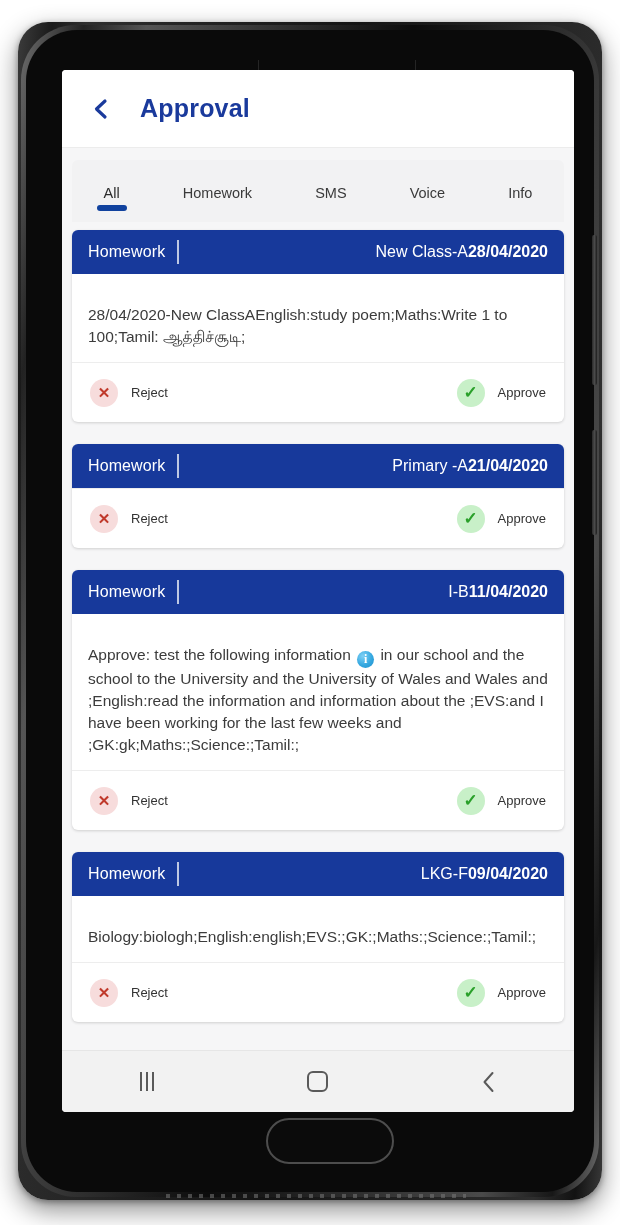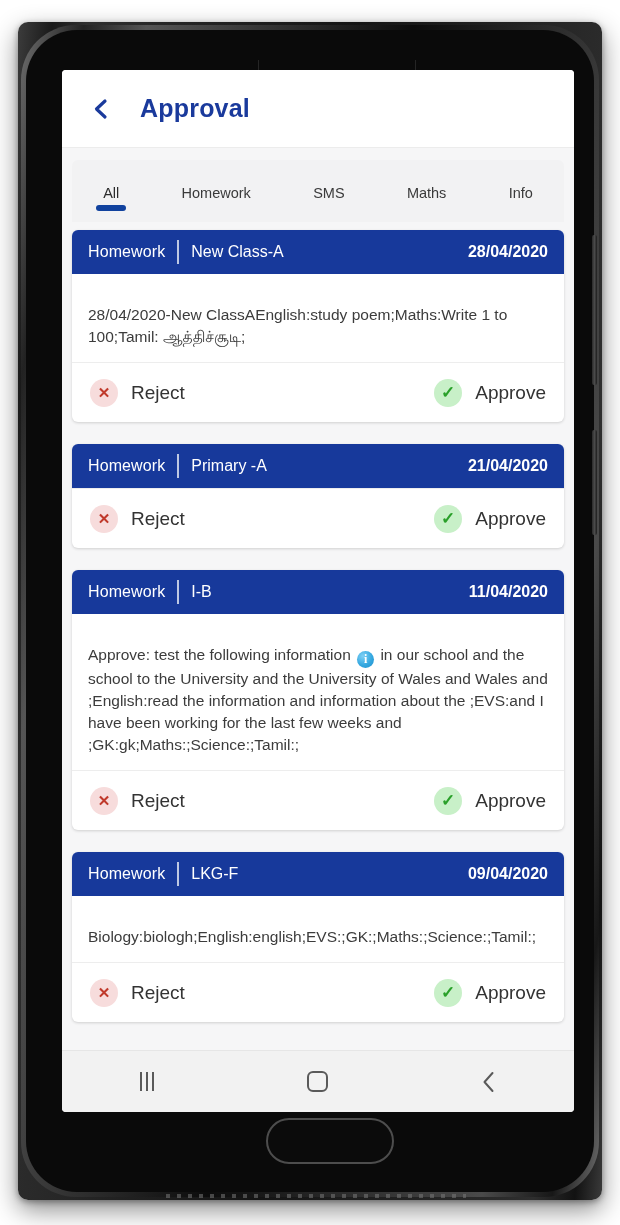--- a/index.html
+++ b/index.html
@@ -12,21 +12,21 @@
     overflow: hidden;
   }
 
   
   #phone-frame {
     position: absolute;
     left: 18px;
     top: 22px;
     width: 584px;
     height: 1178px;
-    border-radius: 10px;
+    border-radius: 30px;
     background: linear-gradient(95deg,#3c3c3c 0%,#1a1a1a 5%,#2e2e2e 10%,#141414 50%,#2e2e2e 90%,#121212 96%,#3a3a3a 100%);
     box-shadow: 0 10px 26px rgba(0,0,0,.45), 0 2px 6px rgba(0,0,0,.35);
   }
   #phone-outer-ring {
     position: absolute;
     left: 3px; top: 3px;
     width: 578px; height: 1172px;
     border-radius: 55px;
     background: linear-gradient(100deg,#6e6e6e 0%,#222 8%,#555 16%,#0c0c0c 50%,#4a4a4a 85%,#171717 94%,#707070 100%);
   }
@@ -194,21 +194,21 @@
     padding: 0 16px;
     font-size: 16px;
   }
   .card-type { font-weight: 500; letter-spacing: .1px; }
   .card-divider-v {
     width: 2px;
     height: 24px;
     background: rgba(255,255,255,.72);
     margin: 0 12px;
   }
-  .card-class { font-weight: 500; flex: 1 1 auto; }
+  .card-class { font-weight: 500; flex: 1 1 auto; text-align: right; }
   .card-date { font-weight: 700; font-size: 16px; }
 
   .card-body {
     padding: 30px 16px 14px 16px;
     font-size: 15.5px;
     line-height: 1.42;
     color: #3c3c3c;
     word-break: break-word;
   }
   .card-actions {
@@ -230,21 +230,21 @@
     display: flex;
     align-items: center;
     justify-content: center;
     font-size: 15px;
     font-weight: bold;
     margin-right: 13px;
   }
   .icon-reject { background: #f7dcdc; color: #c0392b; }
   .icon-approve { background: #c8f0c8; color: #2aa02a; font-size: 17px; }
   .action-label {
-    font-size: 19px;
+    font-size: 13px;
     color: #333333;
     text-align: center;
   }
   .info-emoji {
     display: inline-block;
     width: 17px; height: 17px;
     border-radius: 50%;
     background: radial-gradient(circle at 35% 30%, #7fd0f5 0%, #35a8e0 55%, #1f8fcc 100%);
     color: #ffffff;
     font-size: 12px;
@@ -322,21 +322,21 @@
         </div>
         <div class="tab">
           <span class="tab-label">Homework</span>
           <span class="tab-underline"></span>
         </div>
         <div class="tab">
           <span class="tab-label">SMS</span>
           <span class="tab-underline"></span>
         </div>
         <div class="tab">
-          <span class="tab-label">Maths</span>
+          <span class="tab-label">Voice</span>
           <span class="tab-underline"></span>
         </div>
         <div class="tab">
           <span class="tab-label">Info</span>
           <span class="tab-underline"></span>
         </div>
       </div>
 
       <div id="card-list">
 

